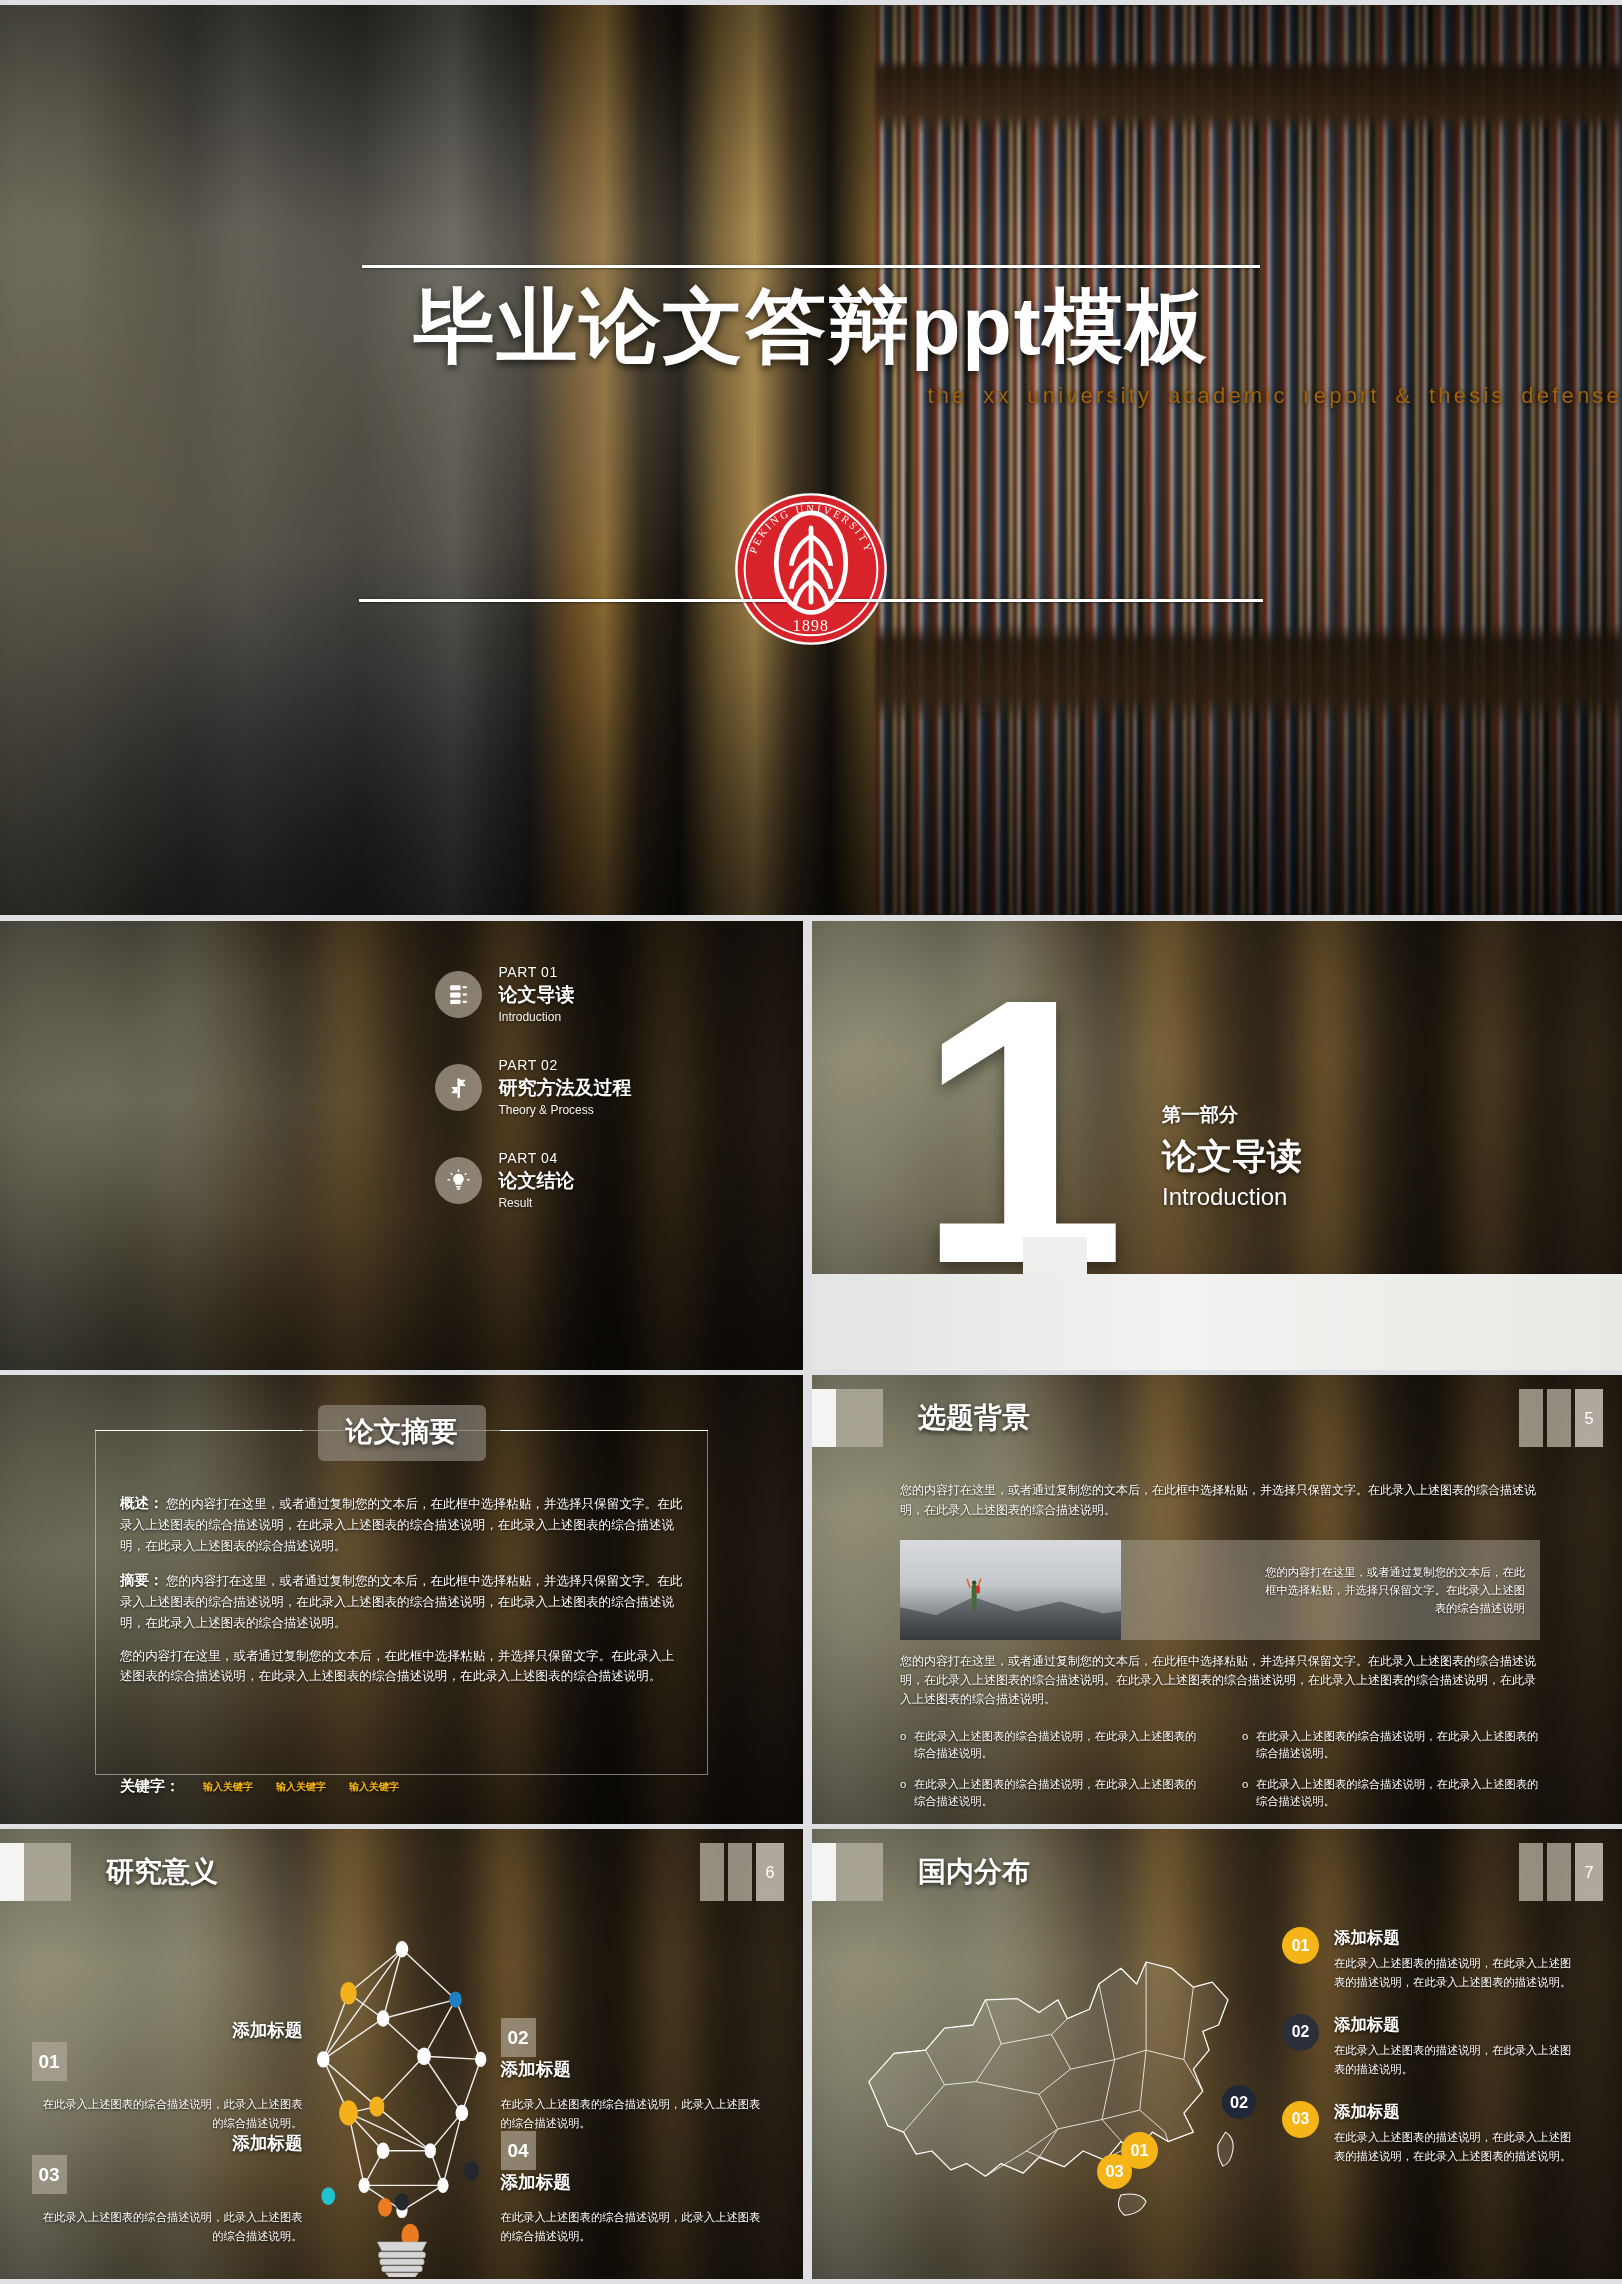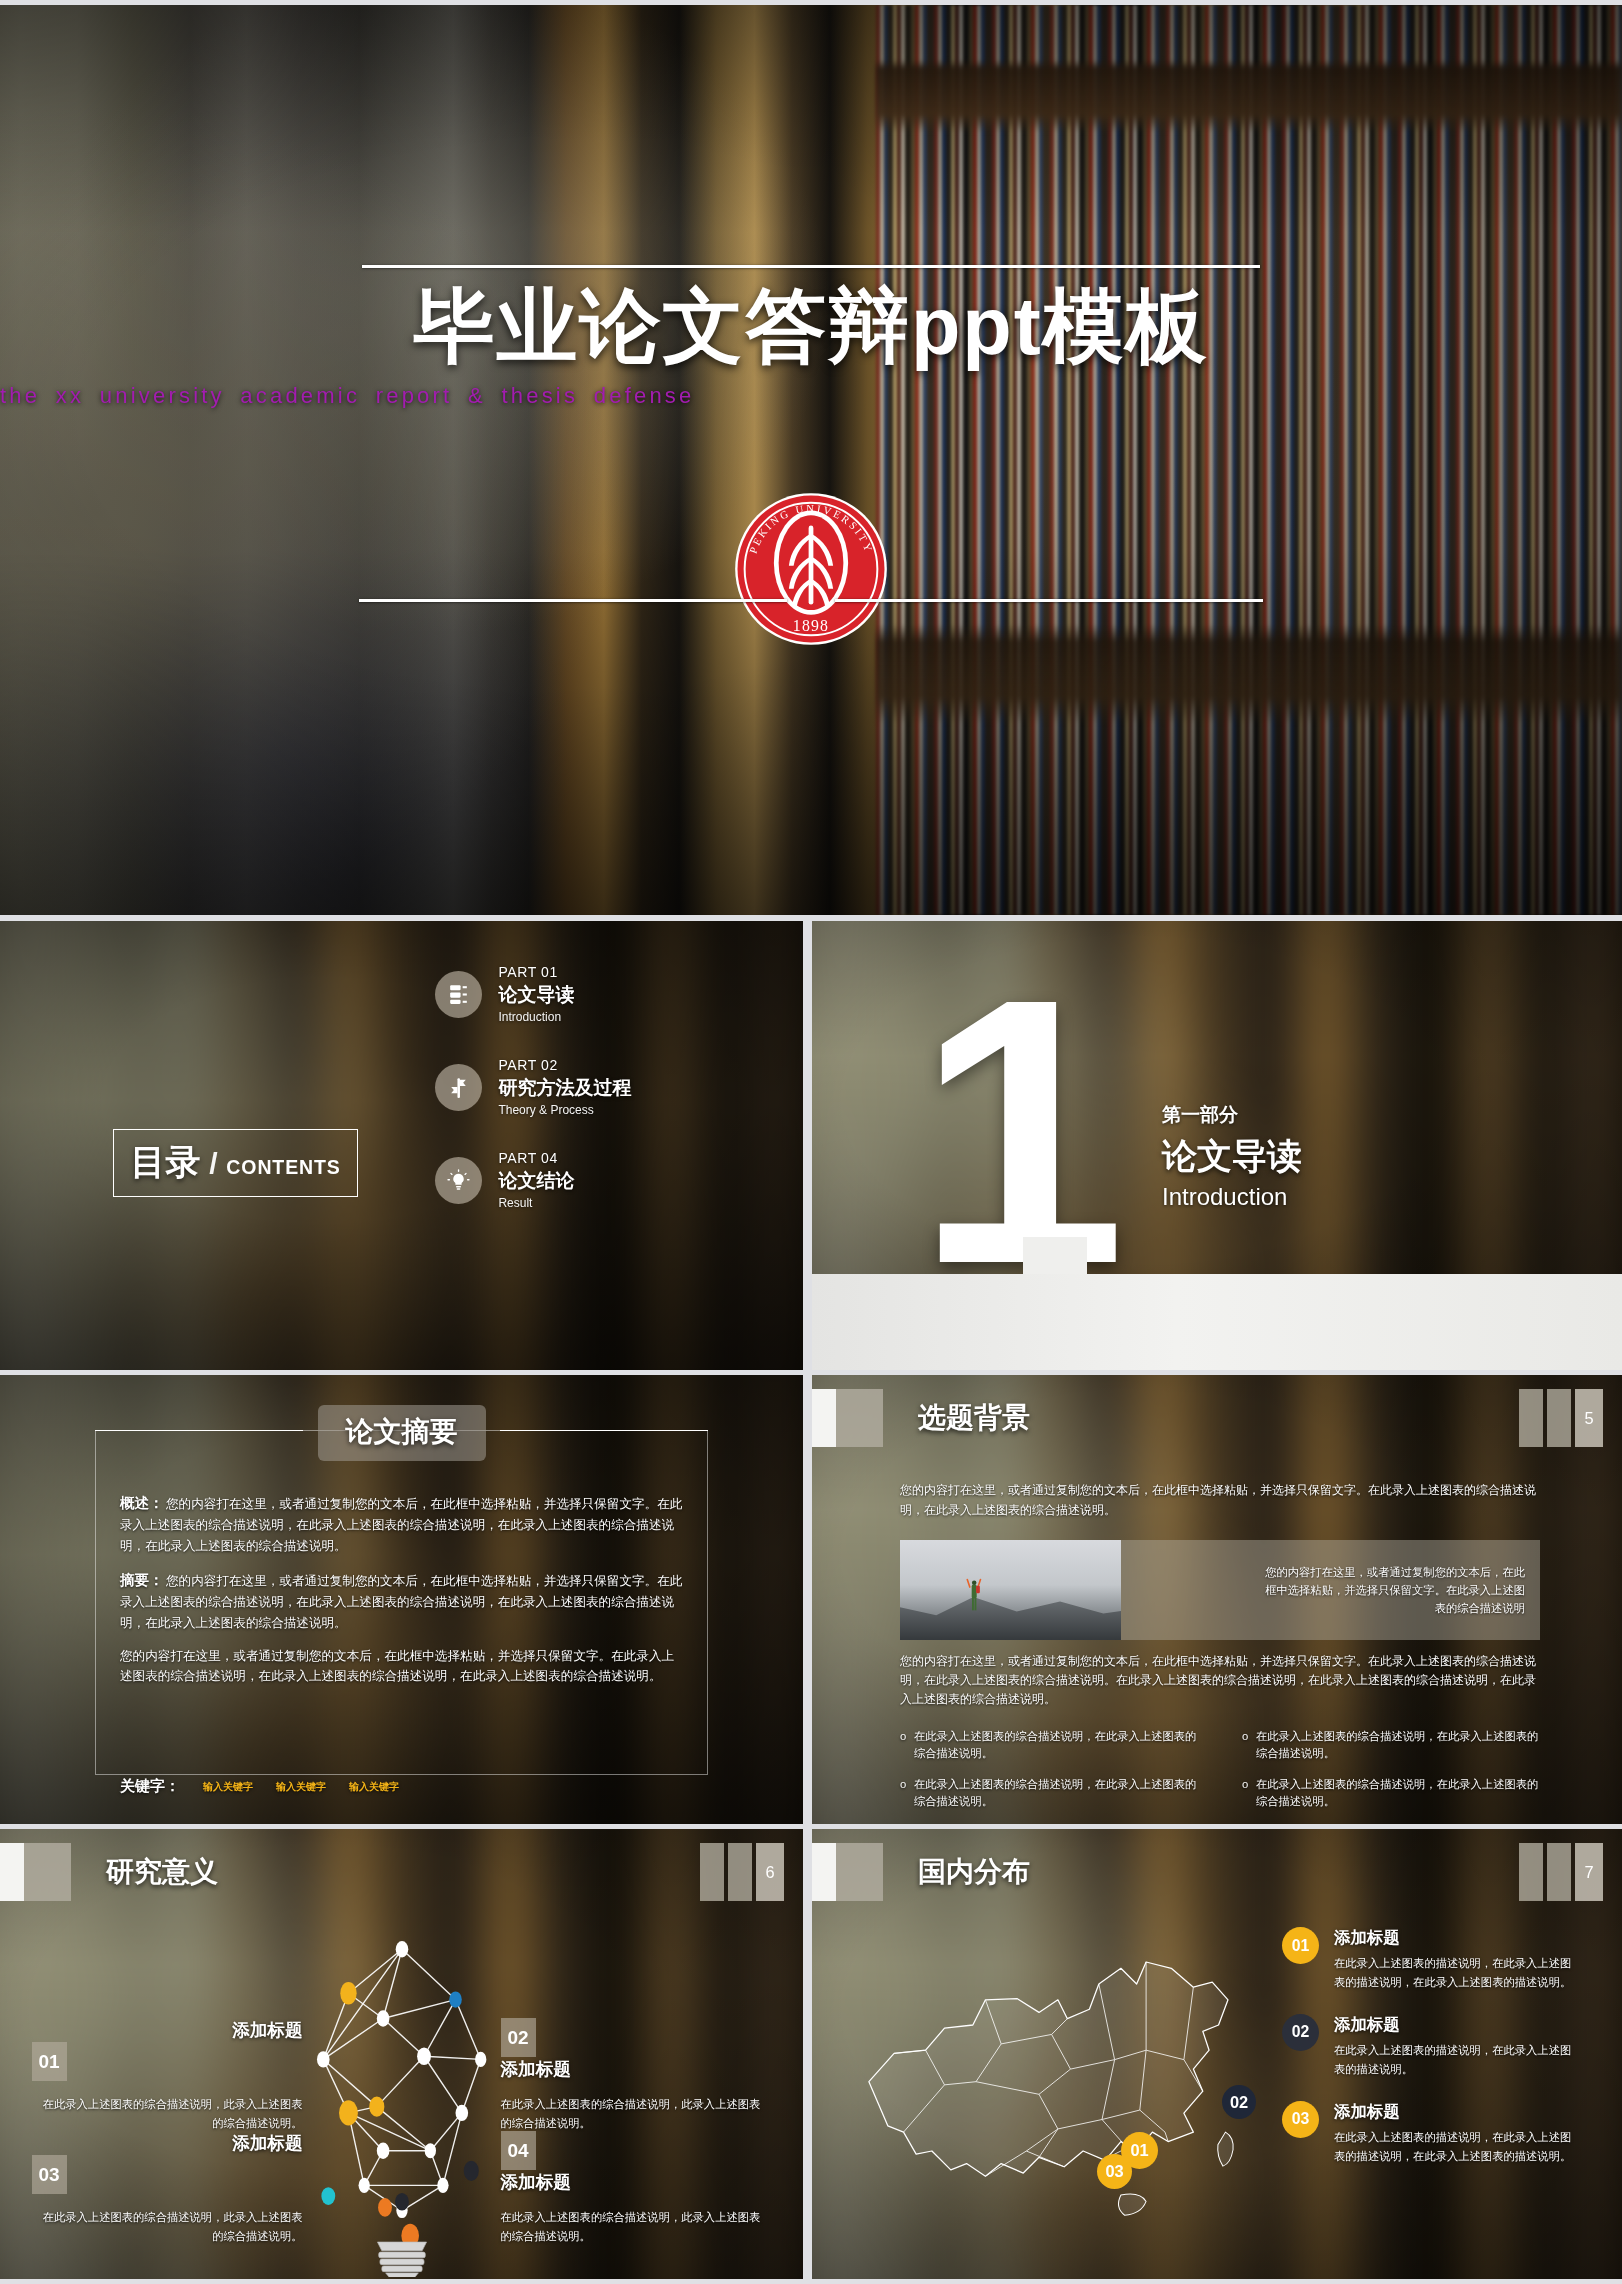--- a/index.html
+++ b/index.html
@@ -85,22 +85,22 @@
   .s1-meta .m{color:#fff;font-weight:bold;font-size:19.5px;letter-spacing:0.3px;
      text-shadow:0 1.3px 3.2px rgba(0,0,0,.8);white-space:nowrap;}
   .s1-meta .m:nth-child(1){width:189px;text-align:left;}
   .s1-meta .m:nth-child(2){width:208px;text-align:center;}
   .s1-meta .m:nth-child(3){width:208px;text-align:center;}
   .s1-rule{position:absolute;top:260px;left:50%;transform:translateX(-50%);
      width:898px;height:2.5px;background:#fff;box-shadow:0 0.6px 2.5px rgba(0,0,0,.6);}
   .s1-title{position:absolute;top:277px;left:0;width:100%;text-align:center;
      color:#fff;font-weight:bold;font-size:81px;letter-spacing:1.9px;line-height:1.1;
      text-shadow:0 2.5px 8.8px rgba(0,0,0,.75);}
-  .s1-sub{position:absolute;top:378px;left:0;width:100%;text-align:left;
-     color:#a21caf;font-size:22px;letter-spacing:3.2px;word-spacing:6.3px;
+  .s1-sub{position:absolute;top:378px;left:0;width:100%;text-align:right;
+     color:#a16207;font-size:22px;letter-spacing:3.2px;word-spacing:6.3px;
      text-shadow:0 1.3px 5px rgba(0,0,0,.8);}
   .s1-seal{position:absolute;top:485px;left:50%;transform:translateX(-50%);
      width:158px;height:158px;}
   .s1-line-l{position:absolute;top:594px;left:359px;width:428px;height:2.5px;background:#fff;
      box-shadow:0 0.6px 2.5px rgba(0,0,0,.6);}
   .s1-line-r{position:absolute;top:594px;right:359px;width:428px;height:2.5px;background:#fff;
      box-shadow:0 0.6px 2.5px rgba(0,0,0,.6);}
 
   
   .toc-badge{position:absolute;left:113px;top:208px;border:1.9px solid #fff;padding:8.8px 16.4px 10px 16.4px;
@@ -249,25 +249,20 @@
   </div>
 
   <div class="row" id="row2">
 
     <div class="half l">
       <div class="photo-warm dim">
         <div class="base"></div>
           <div class="vig"></div>
       </div>
 
-      <div class="toc-badge">
-        <span class="cn">目录</span>
-        <span class="sl">/</span>
-        <span class="en">CONTENTS</span>
-      </div>
 
       <div class="toc-list">
 
         <div class="toc-item">
           <span class="toc-ic">
             <svg viewBox="0 0 24 24">
                 <rect x="4" y="3" width="10" height="5" rx="1"></rect>
                 <rect x="4" y="10" width="10" height="5" rx="1"></rect>
                 <rect x="4" y="17" width="10" height="4" rx="1"></rect>
                 <rect x="16" y="4" width="4" height="2"></rect>

